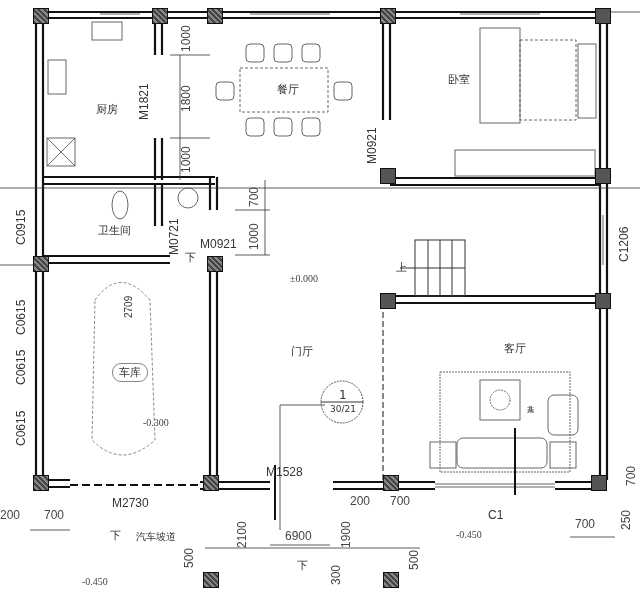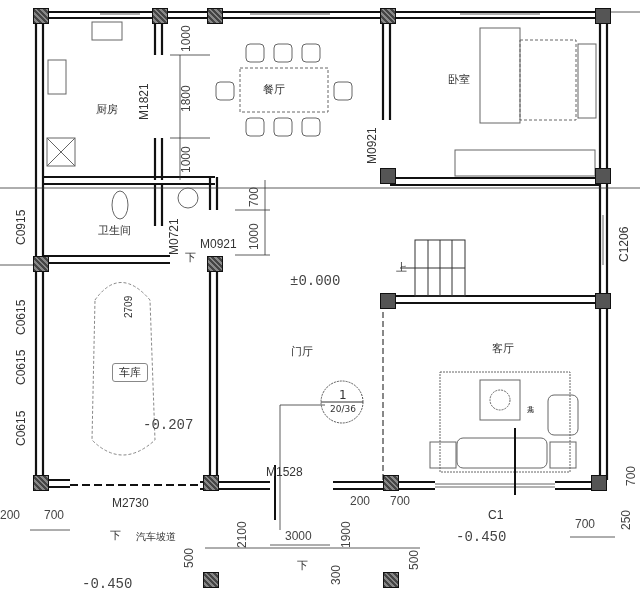--- a/index.html
+++ b/index.html
@@ -4,21 +4,21 @@
 <style>
   html, body { margin:0; padding:0; background:#ffffff; }
   body { width:640px; height:609px; position:relative; overflow:hidden;
          font-family:"DejaVu Sans", sans-serif; color:#222; }
   .plan { position:absolute; left:0; top:0; width:640px; height:609px; }
   .lbl { position:absolute; font-size:11px; color:#333; white-space:nowrap; line-height:1; }
   .lbl.room { font-size:11px; }
   .lbl.vert { transform:rotate(-90deg); transform-origin:left top; }
   .lbl.dim { font-size:12px; color:#444; font-family:"Liberation Sans", sans-serif; }
   .lbl.code { font-size:12px; color:#333; font-family:"Liberation Sans", sans-serif; }
-  .lbl.elev { font-size:14px; color:#444; font-family:Liberation Mono, monospace; }
+  .lbl.elev { font-size:10px; color:#444; font-family:Liberation Serif, serif; }
   .col { position:absolute; width:16px; height:16px; background:#555; border:1px solid #111; box-sizing:border-box; }
   .col.hatch { background:repeating-linear-gradient(45deg,#444 0 2px,#888 2px 4px); }
 </style>
 </head>
 <body>
 
 <div class="plan">
 
   <svg width="640" height="609" style="position:absolute;left:0;top:0">
     <g stroke="#111" stroke-width="2.2" fill="none">
@@ -166,26 +166,26 @@
   <div class="col" style="left:380px;top:293px"></div>
   <div class="col" style="left:595px;top:293px"></div>
   <div class="col hatch" style="left:33px;top:475px"></div>
   <div class="col hatch" style="left:203px;top:475px"></div>
   <div class="col hatch" style="left:383px;top:475px"></div>
   <div class="col" style="left:591px;top:475px"></div>
   <div class="col hatch" style="left:203px;top:572px"></div>
   <div class="col hatch" style="left:383px;top:572px"></div>
 
   <div class="lbl room" style="left:96px;top:104px">厨房</div>
-  <div class="lbl room" style="left:263px;top:84px">餐厅</div>
+  <div class="lbl room" style="left:277px;top:84px">餐厅</div>
   <div class="lbl room" style="left:448px;top:74px">卧室</div>
   <div class="lbl room" style="left:98px;top:225px">卫生间</div>
-  <div class="lbl room" style="left:112px;top:363px;border:1px solid #888;padding:3px 6px;border-radius:3px">车库</div>
+  <div class="lbl room" style="left:112px;top:363px;border:1px solid #888;padding:3px 6px;border-radius:9px">车库</div>
   <div class="lbl room" style="left:291px;top:346px">门厅</div>
-  <div class="lbl room" style="left:492px;top:343px">客厅</div>
+  <div class="lbl room" style="left:504px;top:343px">客厅</div>
   <div class="lbl room" style="left:526px;top:400px;font-size:7px;writing-mode:vertical-rl">茶几</div>
   <div class="lbl room" style="left:136px;top:532px;font-size:10px">汽车坡道</div>
 
   <div class="lbl code vert" style="left:138px;top:120px">M1821</div>
   <div class="lbl code vert" style="left:366px;top:164px">M0921</div>
   <div class="lbl code vert" style="left:168px;top:255px">M0721</div>
   <div class="lbl code" style="left:200px;top:238px">M0921</div>
   <div class="lbl code" style="left:112px;top:497px">M2730</div>
   <div class="lbl code" style="left:266px;top:466px">M1528</div>
   <div class="lbl code vert" style="left:124px;top:318px;font-size:10px">2709</div>
@@ -199,35 +199,35 @@
 
   <div class="lbl dim vert" style="left:180px;top:52px">1000</div>
   <div class="lbl dim vert" style="left:180px;top:112px">1800</div>
   <div class="lbl dim vert" style="left:180px;top:173px">1000</div>
   <div class="lbl dim vert" style="left:248px;top:207px">700</div>
   <div class="lbl dim vert" style="left:248px;top:250px">1000</div>
   <div class="lbl dim" style="left:0px;top:509px">200</div>
   <div class="lbl dim" style="left:44px;top:509px">700</div>
   <div class="lbl dim" style="left:350px;top:495px">200</div>
   <div class="lbl dim" style="left:390px;top:495px">700</div>
-  <div class="lbl dim" style="left:285px;top:530px">3000</div>
+  <div class="lbl dim" style="left:285px;top:530px">6900</div>
   <div class="lbl dim vert" style="left:236px;top:548px">2100</div>
   <div class="lbl dim vert" style="left:340px;top:548px">1900</div>
   <div class="lbl dim vert" style="left:183px;top:568px">500</div>
   <div class="lbl dim vert" style="left:330px;top:585px">300</div>
   <div class="lbl dim vert" style="left:408px;top:570px">500</div>
   <div class="lbl dim" style="left:575px;top:518px">700</div>
   <div class="lbl dim vert" style="left:625px;top:486px">700</div>
   <div class="lbl dim vert" style="left:620px;top:530px">250</div>
 
   <div class="lbl elev" style="left:290px;top:274px">±0.000</div>
-  <div class="lbl elev" style="left:143px;top:418px">-0.207</div>
+  <div class="lbl elev" style="left:143px;top:418px">-0.300</div>
   <div class="lbl elev" style="left:82px;top:577px">-0.450</div>
   <div class="lbl elev" style="left:456px;top:530px">-0.450</div>
 
   <div class="lbl" style="left:396px;top:262px">上</div>
   <div class="lbl" style="left:185px;top:252px">下</div>
   <div class="lbl" style="left:110px;top:530px">下</div>
   <div class="lbl" style="left:297px;top:560px">下</div>
 
   <div class="lbl" style="left:339px;top:389px;font-size:12px">1</div>
-  <div class="lbl" style="left:330px;top:405px;font-size:9px">20/36</div>
+  <div class="lbl" style="left:330px;top:405px;font-size:9px">30/21</div>
 </div>
 
 </body></html>

